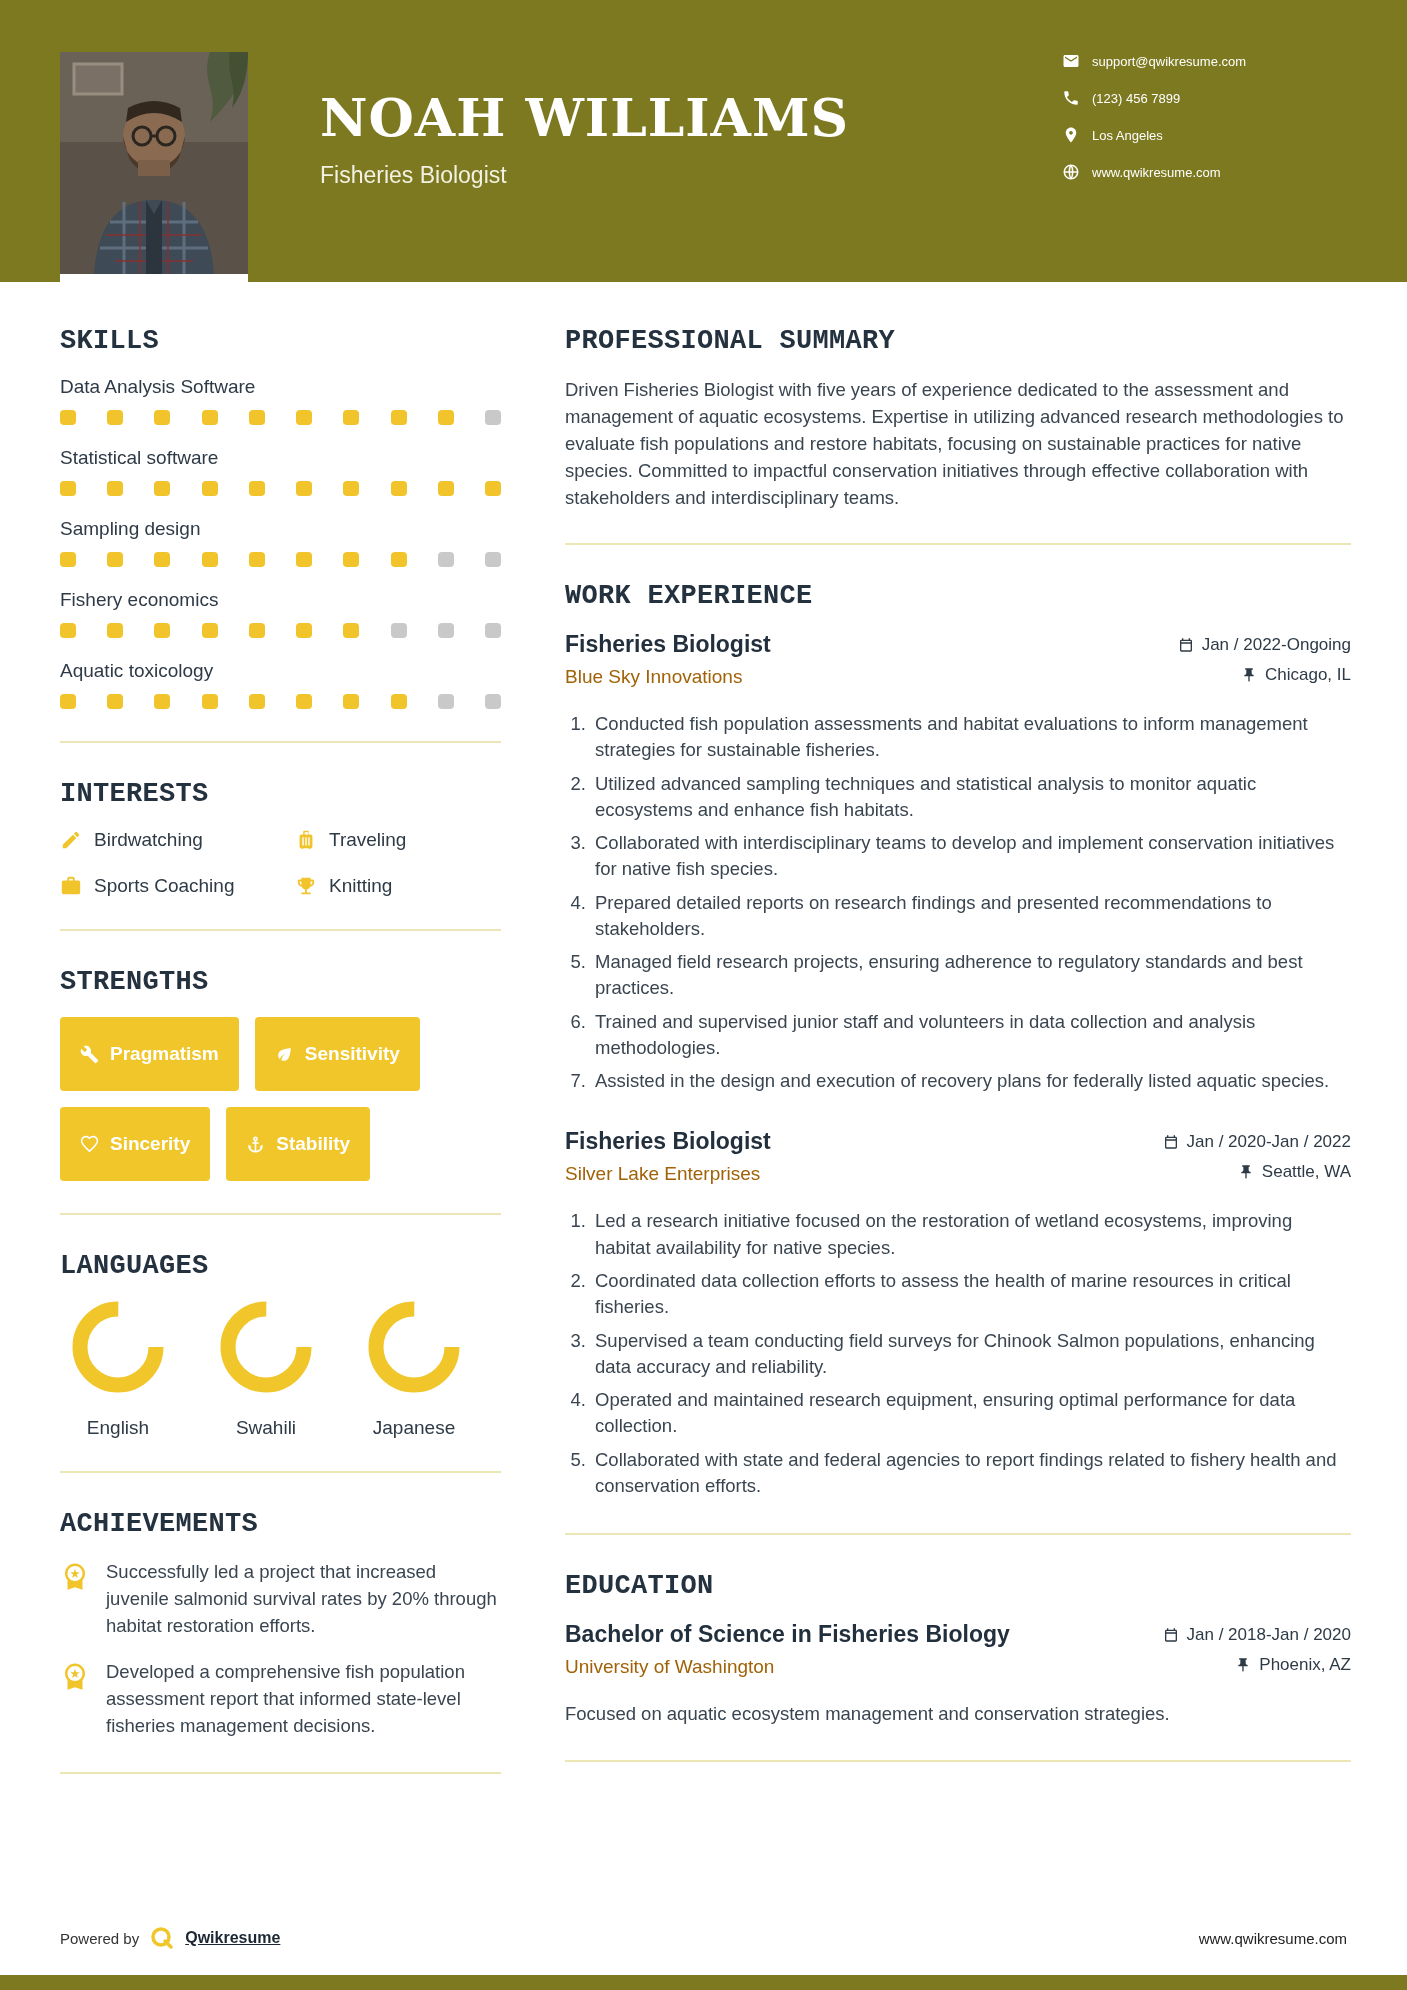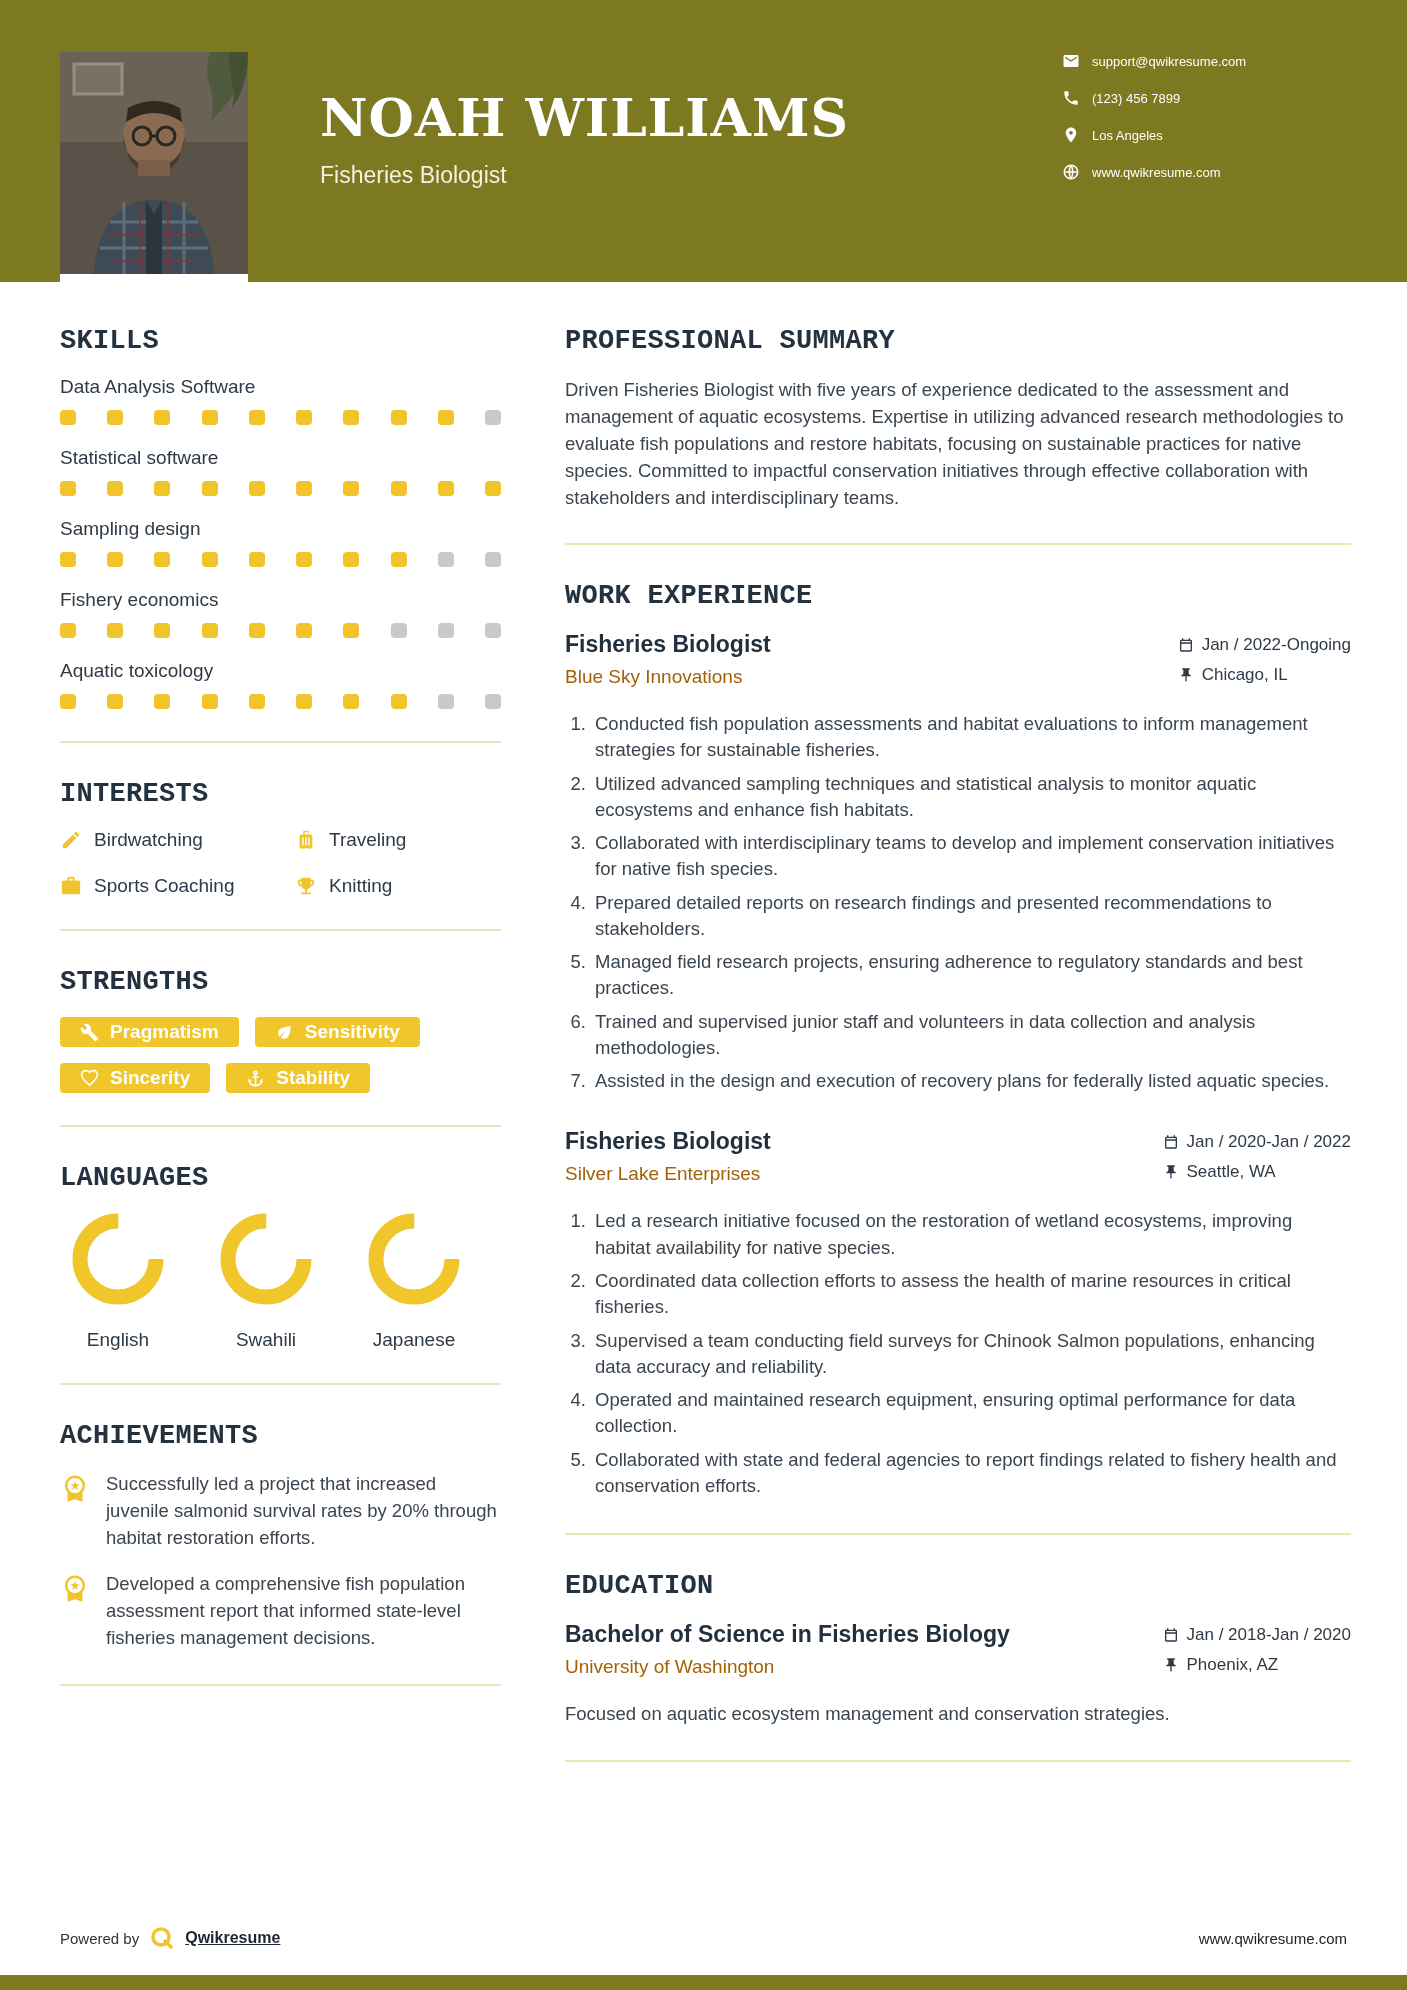--- a/index.html
+++ b/index.html
@@ -72,21 +72,21 @@
   .interest { display: flex; align-items: center; gap: 12px; font-size: 19px; color: #2e3a46; }
   .interest .iicon { width: 22px; height: 22px; color: #f0c42a; flex: 0 0 auto; }
   .interest .iicon svg { width: 100%; height: 100%; }
 
   
   .chips { display: flex; flex-wrap: wrap; gap: 16px; max-width: 420px; }
   .chip {
     display: inline-flex; align-items: center; gap: 11px;
     background: #f0c62a; color: #ffffff;
     font-size: 19px; font-weight: 600;
-    padding: 4px 20px; border-radius: 4px;
+    padding: 26px 20px; border-radius: 4px;
   }
   .chip .cicn { width: 19px; height: 19px; color: #ffffff; }
   .chip .cicn svg { width: 100%; height: 100%; }
 
   
   .langs { display: flex; gap: 56px; padding-left: 12px; }
   .lang { text-align: center; }
   .donut .arc { fill: none; stroke: #f0c62a; stroke-width: 15; }
   .lang figcaption { margin-top: 20px; font-size: 19px; color: #2e3a46; }
 
@@ -97,21 +97,21 @@
   .ach p { font-size: 18.5px; line-height: 1.45; color: #3a4550; }
 
   
   .summary-text { font-size: 18.5px; line-height: 1.46; color: #3a4550; }
 
   .job { margin-bottom: 34px; }
   .job-head, .edu-head { display: flex; justify-content: space-between; align-items: flex-start; }
   .job-title3 { font-size: 23px; font-weight: 700; color: #222f3d; margin-bottom: 8px; }
   .company { font-size: 19px; color: #a16207; font-weight: 500; }
   .meta { text-align: right; font-size: 17px; color: #2e3a46; flex: 0 0 auto; padding-top: 4px; }
-  .meta-row { display: flex; align-items: center; gap: 8px; margin-bottom: 10px; }
+  .meta-row { display: flex; justify-content: flex-end; align-items: center; gap: 8px; margin-bottom: 10px; }
   .meta-row .micon { width: 16px; height: 16px; color: #2e3a46; display: inline-flex; }
   .meta-row .micon svg { width: 100%; height: 100%; }
 
   ol.bullets { margin: 16px 0 0; padding-left: 26px; }
   ol.bullets li { font-size: 18.5px; line-height: 1.42; color: #3a4550; margin-bottom: 7px; padding-left: 4px; }
 
   .edu-desc { margin-top: 16px; font-size: 18.5px; line-height: 1.45; color: #3a4550; }
 
   
   .footer {

